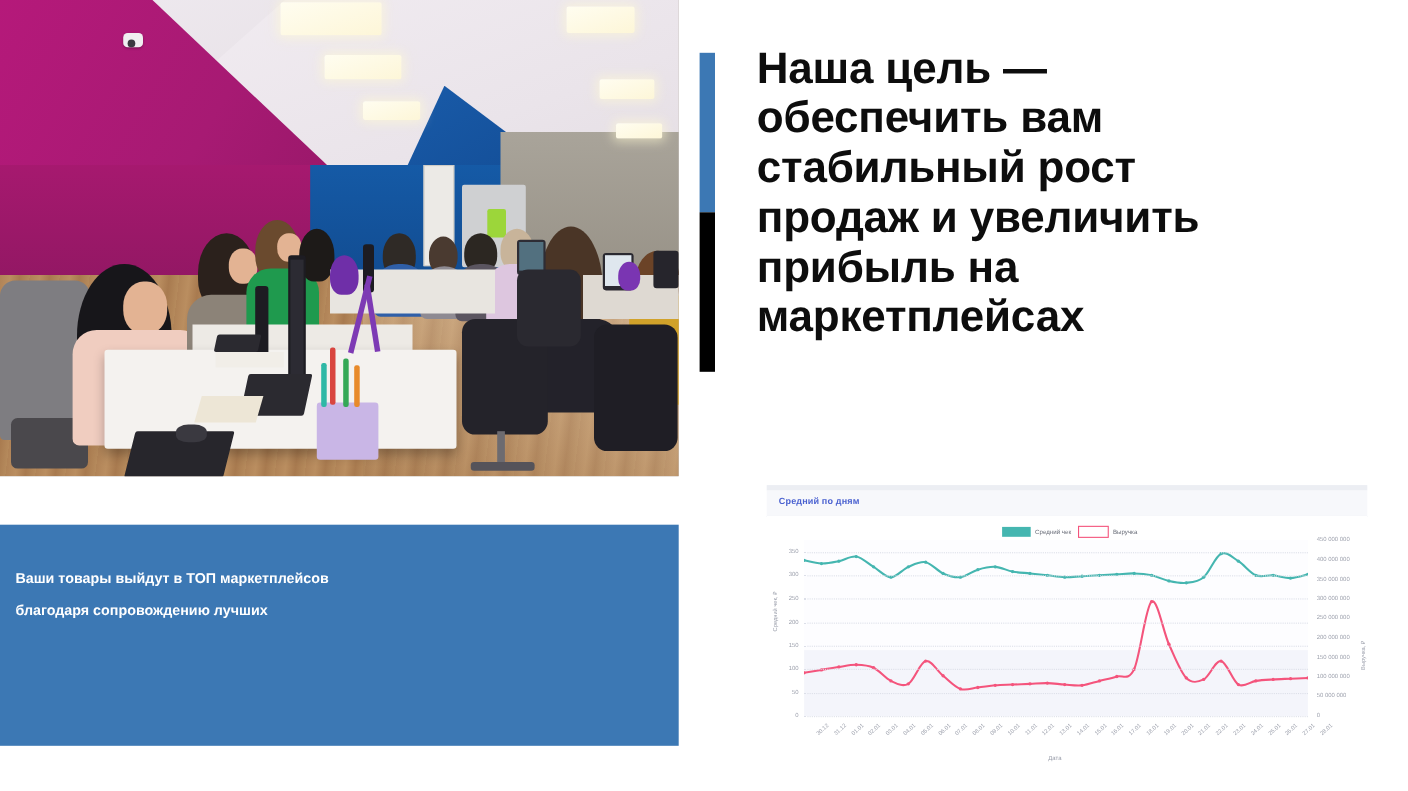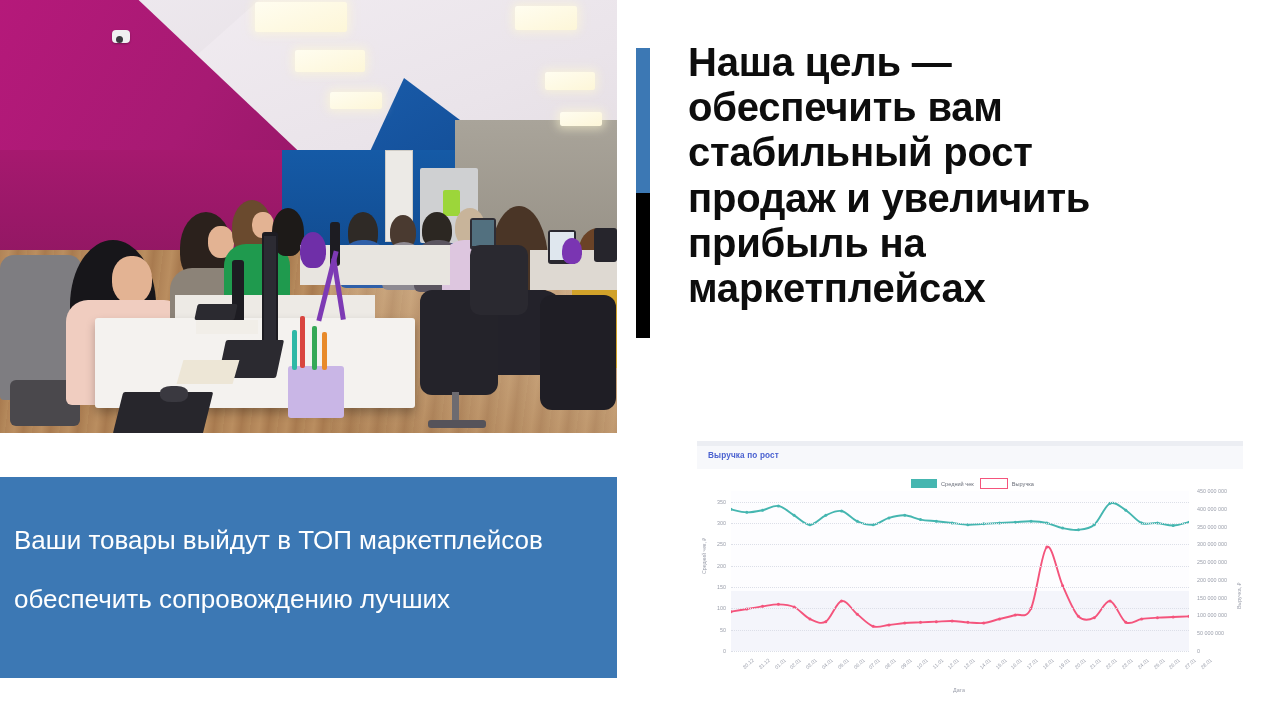--- a/index.html
+++ b/index.html
@@ -84,21 +84,21 @@
     letter-spacing:-0.2px;
   }
 
   
   #blue-box{
     position:absolute;left:0;top:477px;width:617px;height:201px;
     background:#3c78b4;
   }
   #blue-box-text{
     position:absolute;left:14px;top:34px;width:590px;
-    color:#ffffff;font-size:26px;font-weight:normal;line-height:2.26;
+    color:#ffffff;font-size:13px;font-weight:bold;line-height:2.26;
   }
 
   
   #chart-panel{
     position:absolute;left:697px;top:441px;width:546px;height:258px;
     background:#ffffff;
   }
   #chart-topstrip{position:absolute;left:0;top:0;width:546px;height:5px;background:#eceef3;}
   #chart-header{
     position:absolute;left:0;top:5px;width:546px;height:23px;
@@ -248,28 +248,28 @@
   <div id="accent-bars">
     <div id="accent-bar-blue"></div>
     <div id="accent-bar-black"></div>
   </div>
   <div id="heading-text">Наша цель — обеспечить вам стабильный рост продаж и увеличить прибыль на маркетплейсах</div>
 </div>
 
 <div id="blue-box">
   <div id="blue-box-text">
     <div>Ваши товары выйдут в ТОП маркетплейсов</div>
-    <div>обеспечить сопровождению лучших</div>
+    <div>благодаря сопровождению лучших</div>
   </div>
 </div>
 
 <div id="chart-panel">
   <div id="chart-topstrip"></div>
   <div id="chart-header">
-    <div id="chart-title">Выручка по рост</div>
+    <div id="chart-title">Средний по дням</div>
   </div>
 
   <div id="chart-body">
 
     <div id="legend">
       <div class="lg-item">
         <span class="lg-sw fill"></span>
         <span class="lg-tx">Средний чек</span>
       </div>
       <div class="lg-item">

